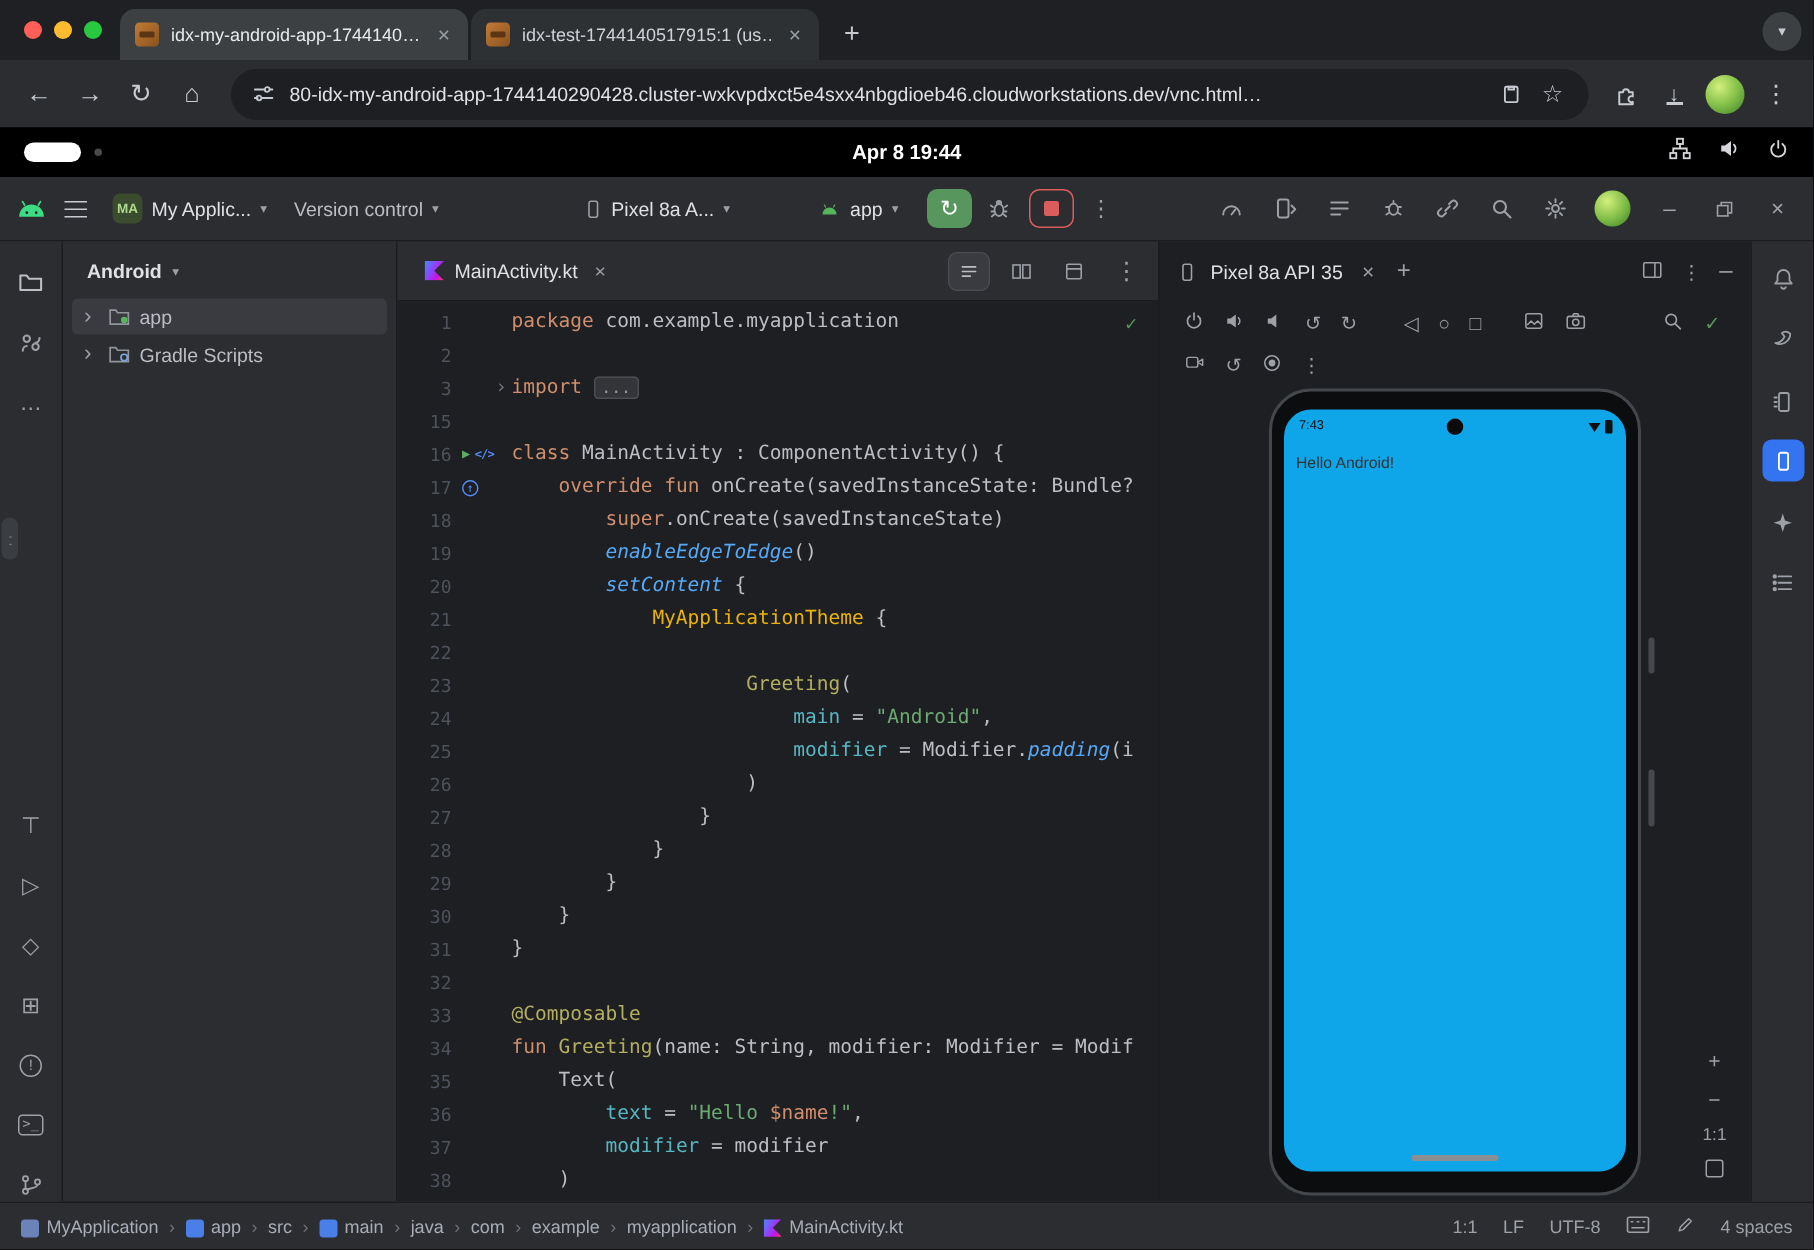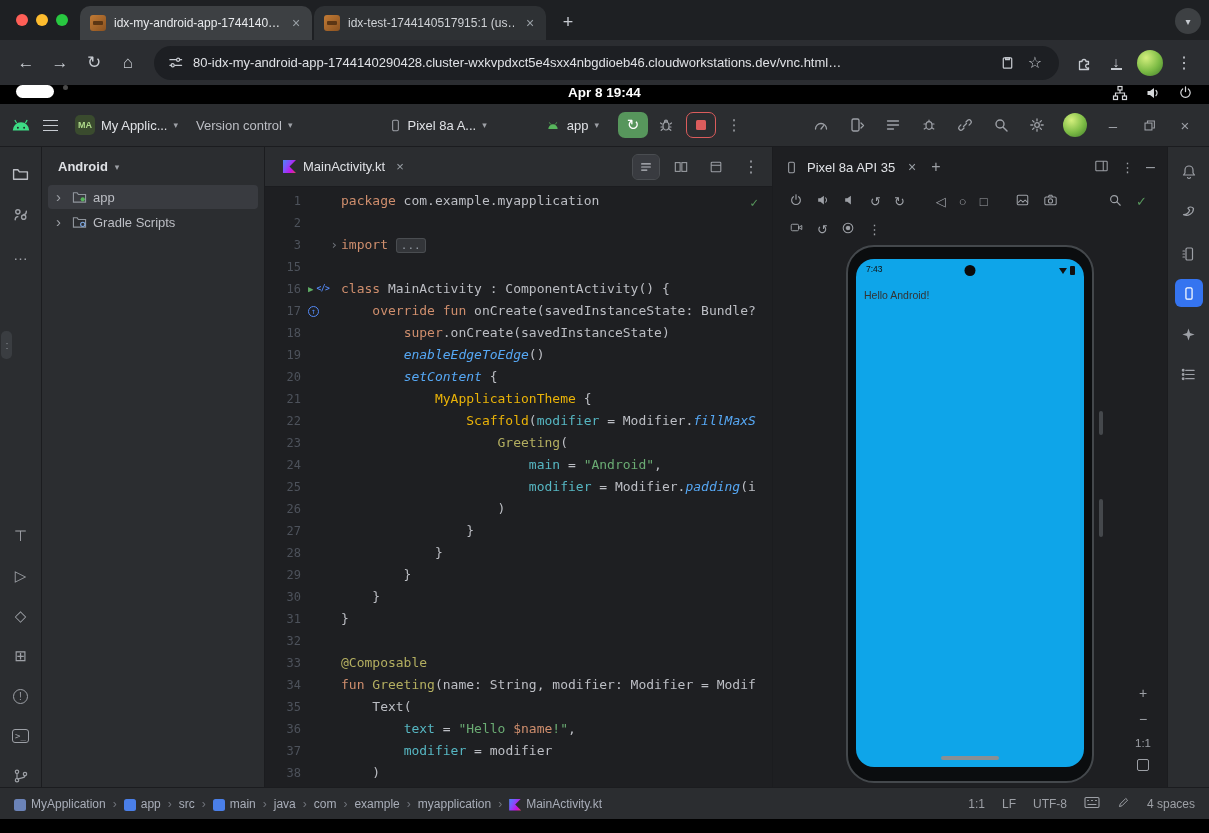--- a/index.html
+++ b/index.html
@@ -24,21 +24,21 @@
   .nav-btn{width:32px;height:32px;border-radius:50%;display:flex;align-items:center;justify-content:center;color:#c7cbd1;font-size:17px}
   .url-pill{flex:1;height:34px;background:#1d1f23;border-radius:17px;display:flex;align-items:center;padding:0 14px;gap:10px;margin:0 8px;min-width:0}
   .url-text{color:#dfe1e5;font-size:13px;white-space:nowrap;overflow:hidden;flex:1}
   .pill-ic{flex:none;display:flex;align-items:center;color:#c7cbd1}
   .tool-ic{width:30px;height:30px;display:flex;align-items:center;justify-content:center;color:#c7cbd1;font-size:16px;flex:none}
   .dl-ic{display:inline-block;border-bottom:2px solid #c7cbd1;padding:0 2px 0;line-height:12px;font-size:14px}
   .avatar{width:26px;height:26px;border-radius:50%;background:radial-gradient(circle at 35% 30%,#d4ef7d 0%,#7cbb45 55%,#3f7a2b 100%);flex:none;margin:0 4px}
 
   
   .vnc{height:748px;background:#000;position:relative}
-  .vnc-bar{height:19px;display:flex;position:relative;padding:0 16px}
+  .vnc-bar{height:33px;display:flex;align-items:center;position:relative;padding:0 16px}
   .vnc-pill{width:38px;height:13px;border-radius:7px;background:#fff}
   .vnc-dot{width:5px;height:5px;border-radius:50%;background:#4a4a4a;margin-left:9px}
   .vnc-clock{position:absolute;left:0;right:0;text-align:center;color:#fff;font-size:13.5px;font-weight:bold}
   .vnc-right{margin-left:auto;display:flex;gap:17px;z-index:1;align-items:center}
 
   
   .studio{height:715px;display:flex;flex-direction:column;background:#2b2d30}
   .ide-toolbar{height:43px;flex:none;display:flex;align-items:center;padding:0 10px;gap:4px;border-bottom:1px solid #1b1c1f}
   .tb-item{display:flex;align-items:center;gap:6px;color:#dfe1e5;font-size:13px;padding:4px 7px;border-radius:6px;white-space:nowrap}
   .chev{color:#9da0a6;font-size:9px}
@@ -461,21 +461,20 @@
                   <code class="cl-code"><span class="tk-pl">        </span><span class="tk-fn">setContent</span><span class="tk-pl"> {</span></code>
                 </div>
                 <div class="cl-row">
                   <span class="cl-num">21</span>
                   <span class="cl-g"></span>
                   <code class="cl-code"><span class="tk-pl">            </span><span class="tk-cp">MyApplicationTheme</span><span class="tk-pl"> {</span></code>
                 </div>
                 <div class="cl-row">
                   <span class="cl-num">22</span>
                   <span class="cl-g"></span>
-                  <code class="cl-code"><span class="tk-pl">                </span><span class="tk-cp">Scaffold</span><span class="tk-pl">(</span><span class="tk-na">modifier</span><span class="tk-pl"> = </span><span class="tk-pl">Modifier.</span><span class="tk-fn">fillMaxS</span></code>
                 </div>
                 <div class="cl-row">
                   <span class="cl-num">23</span>
                   <span class="cl-g"></span>
                   <code class="cl-code"><span class="tk-pl">                    </span><span class="tk-an">Greeting</span><span class="tk-pl">(</span></code>
                 </div>
                 <div class="cl-row">
                   <span class="cl-num">24</span>
                   <span class="cl-g"></span>
                   <code class="cl-code"><span class="tk-pl">                        </span><span class="tk-na">main</span><span class="tk-pl"> = </span><span class="tk-st">"Android"</span><span class="tk-pl">,</span></code>

